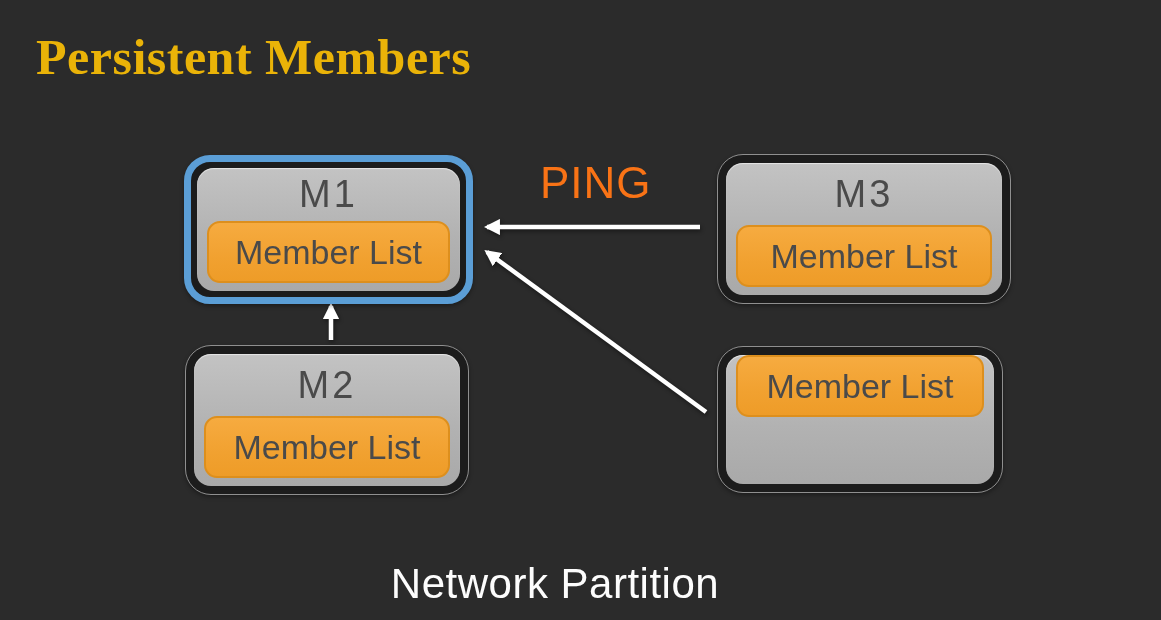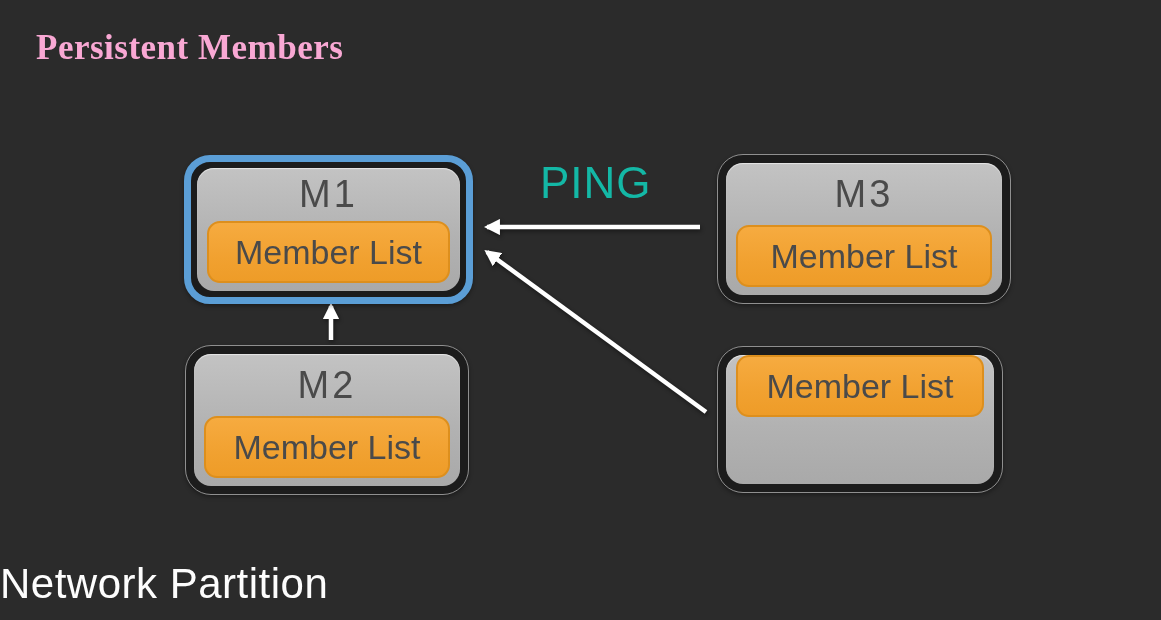--- a/index.html
+++ b/index.html
@@ -7,24 +7,24 @@
   body {
     position: relative;
     background: #2b2b2b;
     font-family: "Liberation Sans", sans-serif;
     overflow: hidden;
   }
   .slide-title {
     position: absolute;
     left: 36px;
     top: 28px;
-    color: #f9a8d4;
+    color: #eab308;
     font-family: "Liberation Serif", serif;
     font-weight: bold;
-    font-size: 35px;
+    font-size: 50px;
     letter-spacing: 0.5px;
   }
   .node {
     position: absolute;
     border-radius: 26px;
     background: #1c1c1c;
     border: 1px solid #8f8f8f;
     padding: 8px;
     box-shadow: 0 2px 4px rgba(0,0,0,0.35);
   }
@@ -59,30 +59,30 @@
     display: flex;
     align-items: center;
     justify-content: center;
     color: #4a4a4a;
     font-size: 34px;
   }
   .edge-label {
     position: absolute;
     left: 540px;
     top: 158px;
-    color: #14b8a6;
+    color: #f97316;
     font-size: 44px;
     letter-spacing: 1px;
   }
   .caption {
     position: absolute;
     left: 0;
     top: 560px;
     width: 1110px;
-    text-align: left;
+    text-align: center;
     color: #fdfdfd;
     font-size: 42px;
     letter-spacing: 0.5px;
   }
   svg.arrows {
     position: absolute;
     left: 0; top: 0;
     width: 1161px; height: 620px;
     pointer-events: none;
     filter: drop-shadow(1px 2px 2px rgba(0,0,0,0.45));

